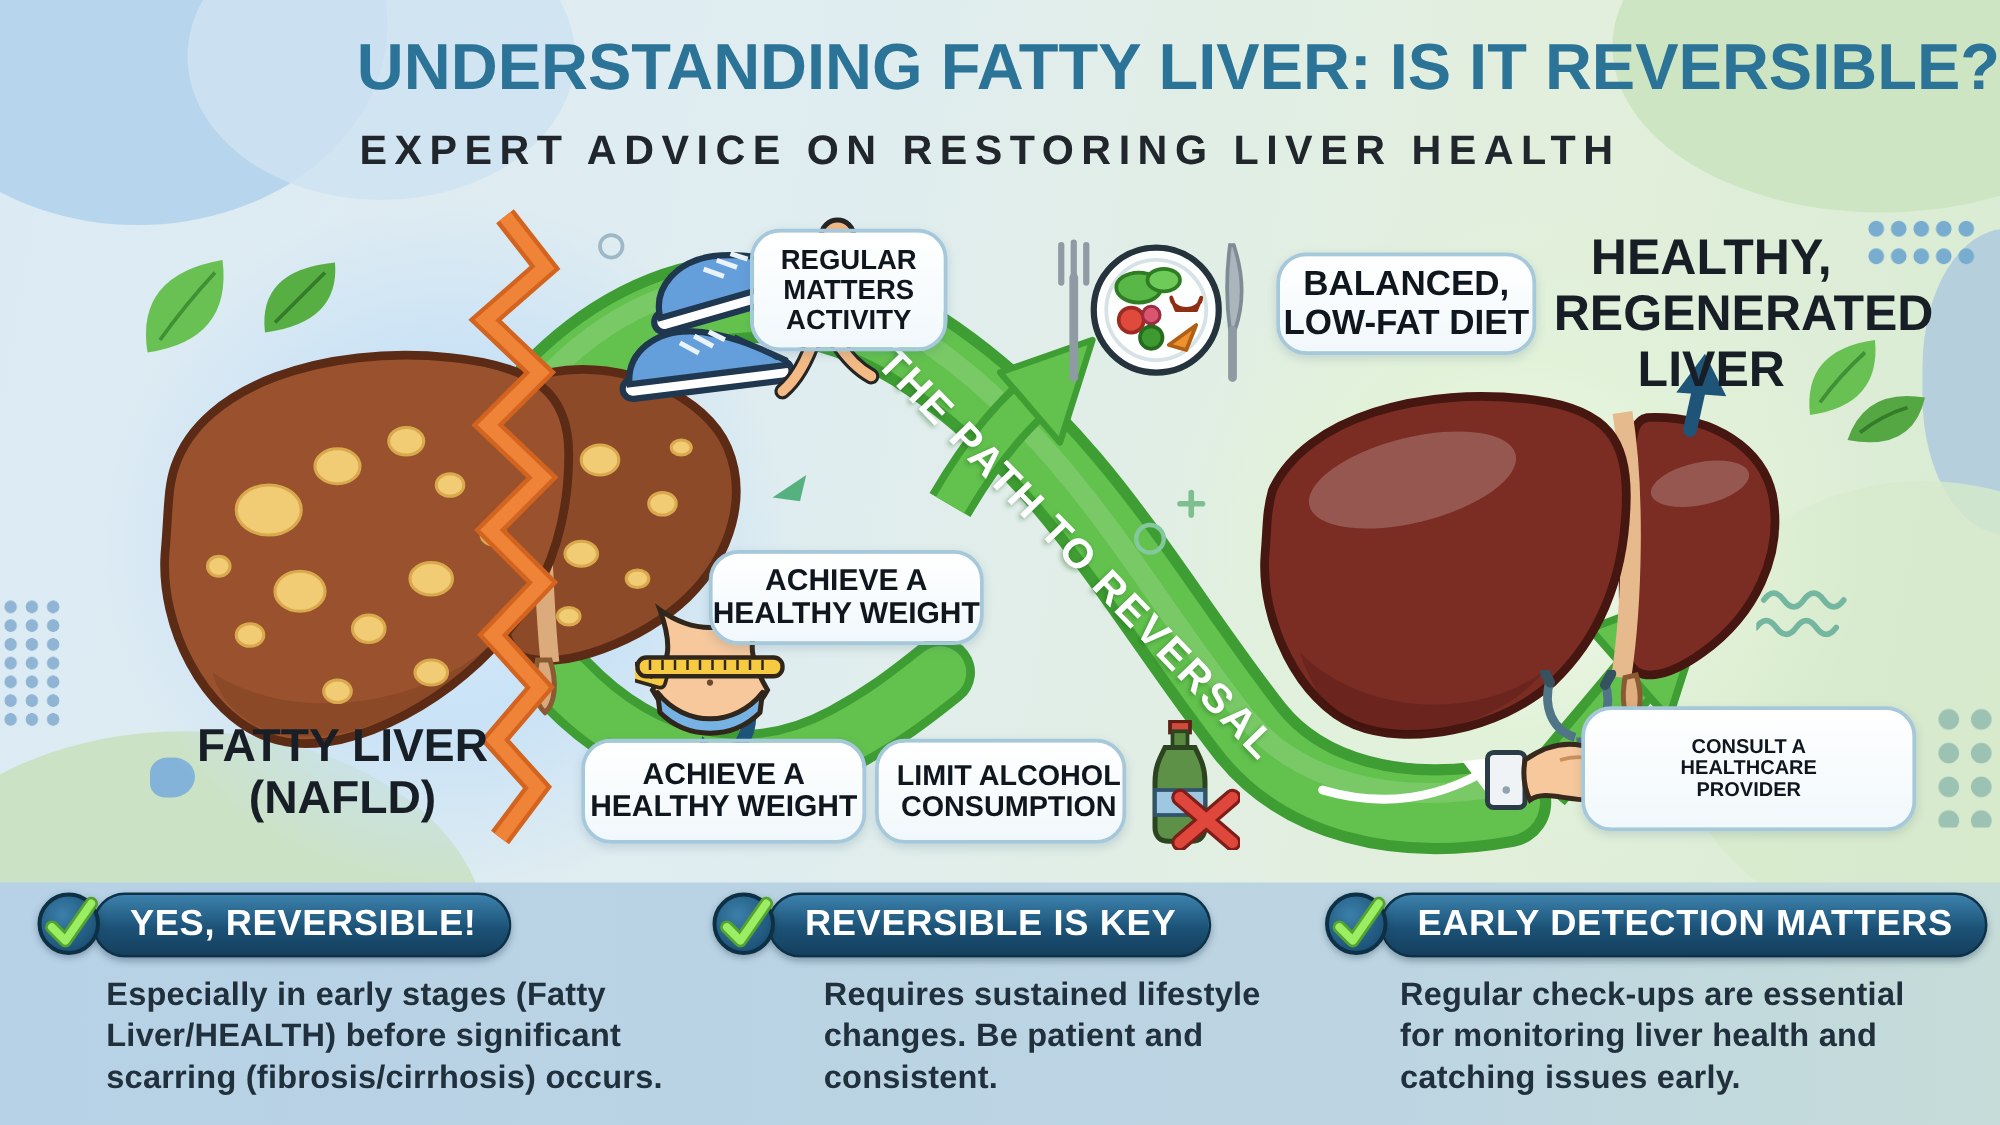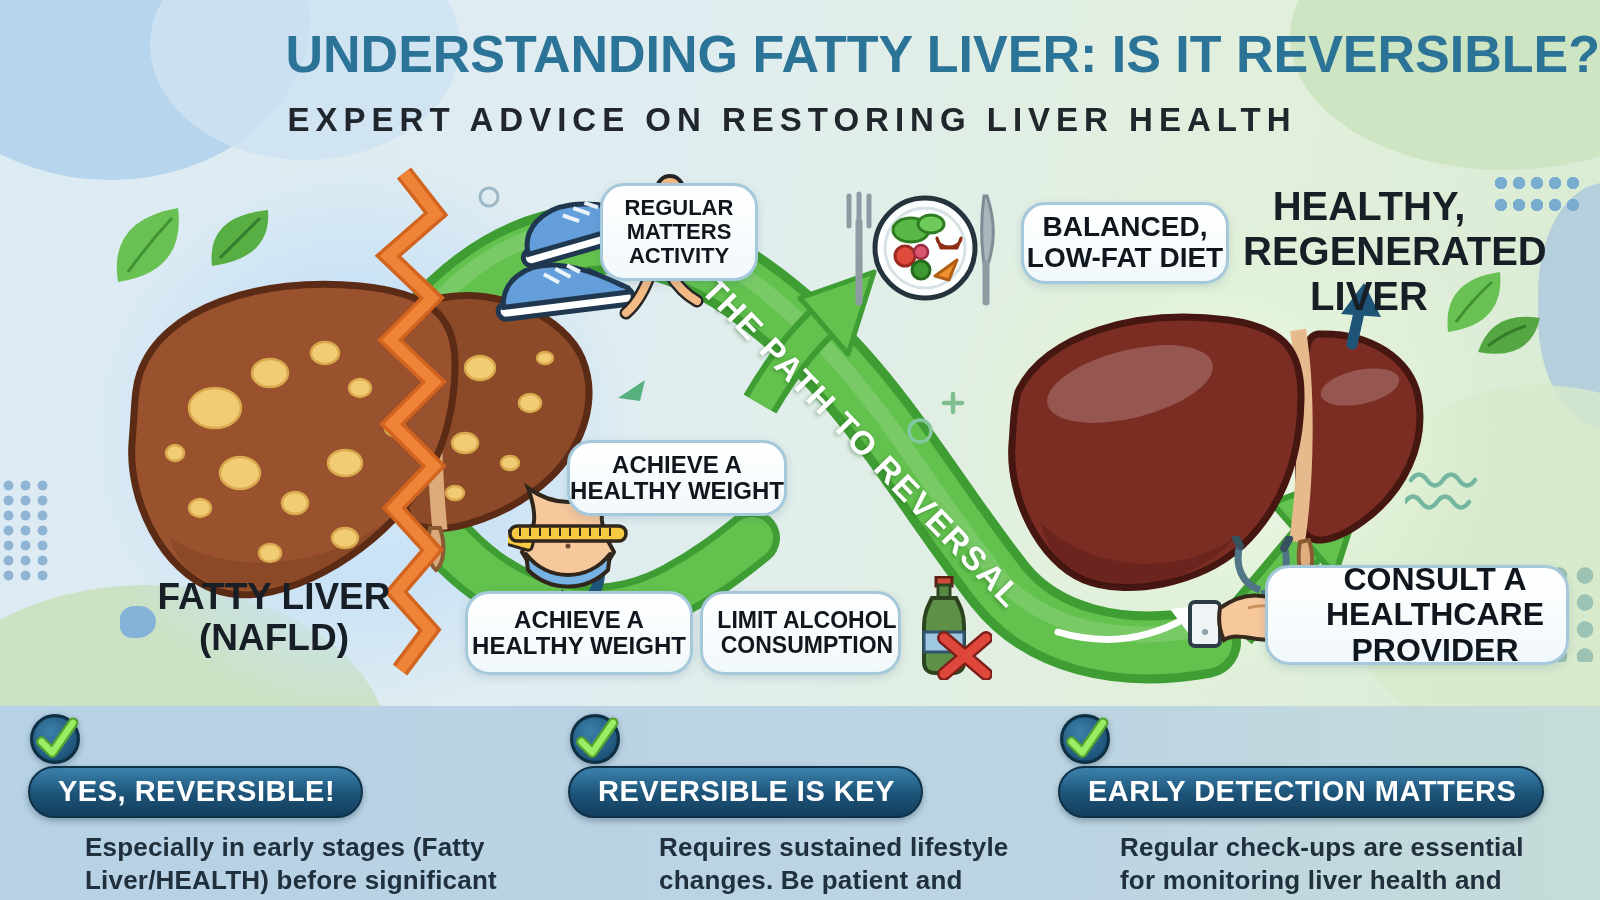--- a/index.html
+++ b/index.html
@@ -32,34 +32,34 @@
     color:#20262c;letter-spacing:6px;}
   .multiline{white-space:pre-line;}
   .callout{position:absolute;background:linear-gradient(180deg,#ffffff,#f1f8fb);
     border:3px solid #a6c8db;border-radius:24px;display:flex;align-items:center;justify-content:center;
     text-align:center;font-weight:800;color:#10161d;box-shadow:0 3px 8px rgba(60,100,130,.18);line-height:1.1;}
   .c-activity{left:600px;top:183px;width:152px;height:92px;font-size:22px;}
   .c-diet{left:985px;top:202px;width:202px;height:76px;font-size:28px;margin-left:36px;}
   .c-weight-top{left:567px;top:440px;width:214px;height:70px;font-size:24px;}
   .c-weight-bottom{left:465px;top:591px;width:222px;height:78px;font-size:24px;}
   .c-alcohol{left:700px;top:591px;width:182px;height:78px;font-size:23px;padding-left:13px;}
-  .c-consult{left:1265px;top:565px;width:262px;height:94px;font-size:32px;padding-left:36px;}
+  .c-consult{left:1265px;top:565px;width:262px;height:94px;font-size:16px;}
   .liver-label{position:absolute;text-align:center;font-weight:800;color:#181e26;line-height:1.12;}
   .fatty-label{left:118px;top:576px;width:312px;font-size:37px;}
   .healthy-label{left:1243px;top:184px;width:252px;font-size:40px;}
   .ribbon-text{left:862px;top:443px;transform:translate(-50%,-50%) rotate(46deg);
     font-size:33px;font-weight:800;color:#ffffff;letter-spacing:2px;white-space:nowrap;
     text-shadow:0 2px 4px rgba(25,90,25,.45);}
   .band{left:0;top:706px;width:1600px;height:194px;
     background:linear-gradient(90deg,#b7d1e6,#bdd5e2 70%,#c6dcd9 100%);}
   .kp{position:absolute;top:712px;}
   .kp1{left:28px;width:510px;}
   .kp2{left:568px;width:450px;}
   .kp3{left:1058px;width:530px;}
-  .kp-head{display:flex;align-items:flex-start;flex-direction:column;}
+  .kp-head{display:flex;align-items:flex-end;}
   .kp-badge{width:54px;height:54px;flex:0 0 54px;margin-right:-8px;position:relative;z-index:2;
     filter:drop-shadow(0 2px 3px rgba(20,50,70,.35));}
   .kp-pill{position:relative;z-index:1;border-radius:999px;padding:7px 26px 8px 28px;
     background:linear-gradient(180deg,#3c82ad 0%,#1c5277 55%,#143f5d 100%);
     border:2px solid #0e3147;box-shadow:0 3px 6px rgba(20,50,70,.35);
     color:#ffffff;font-weight:800;font-size:29px;letter-spacing:.5px;white-space:nowrap;}
   .kp-body{margin-top:13px;font-size:26px;font-weight:600;color:#20303c;line-height:1.26;letter-spacing:.2px;}
   .kp1 .kp-body{margin-left:57px;}
   .kp2 .kp-body{margin-left:91px;}
   .kp3 .kp-body{margin-left:62px;}

